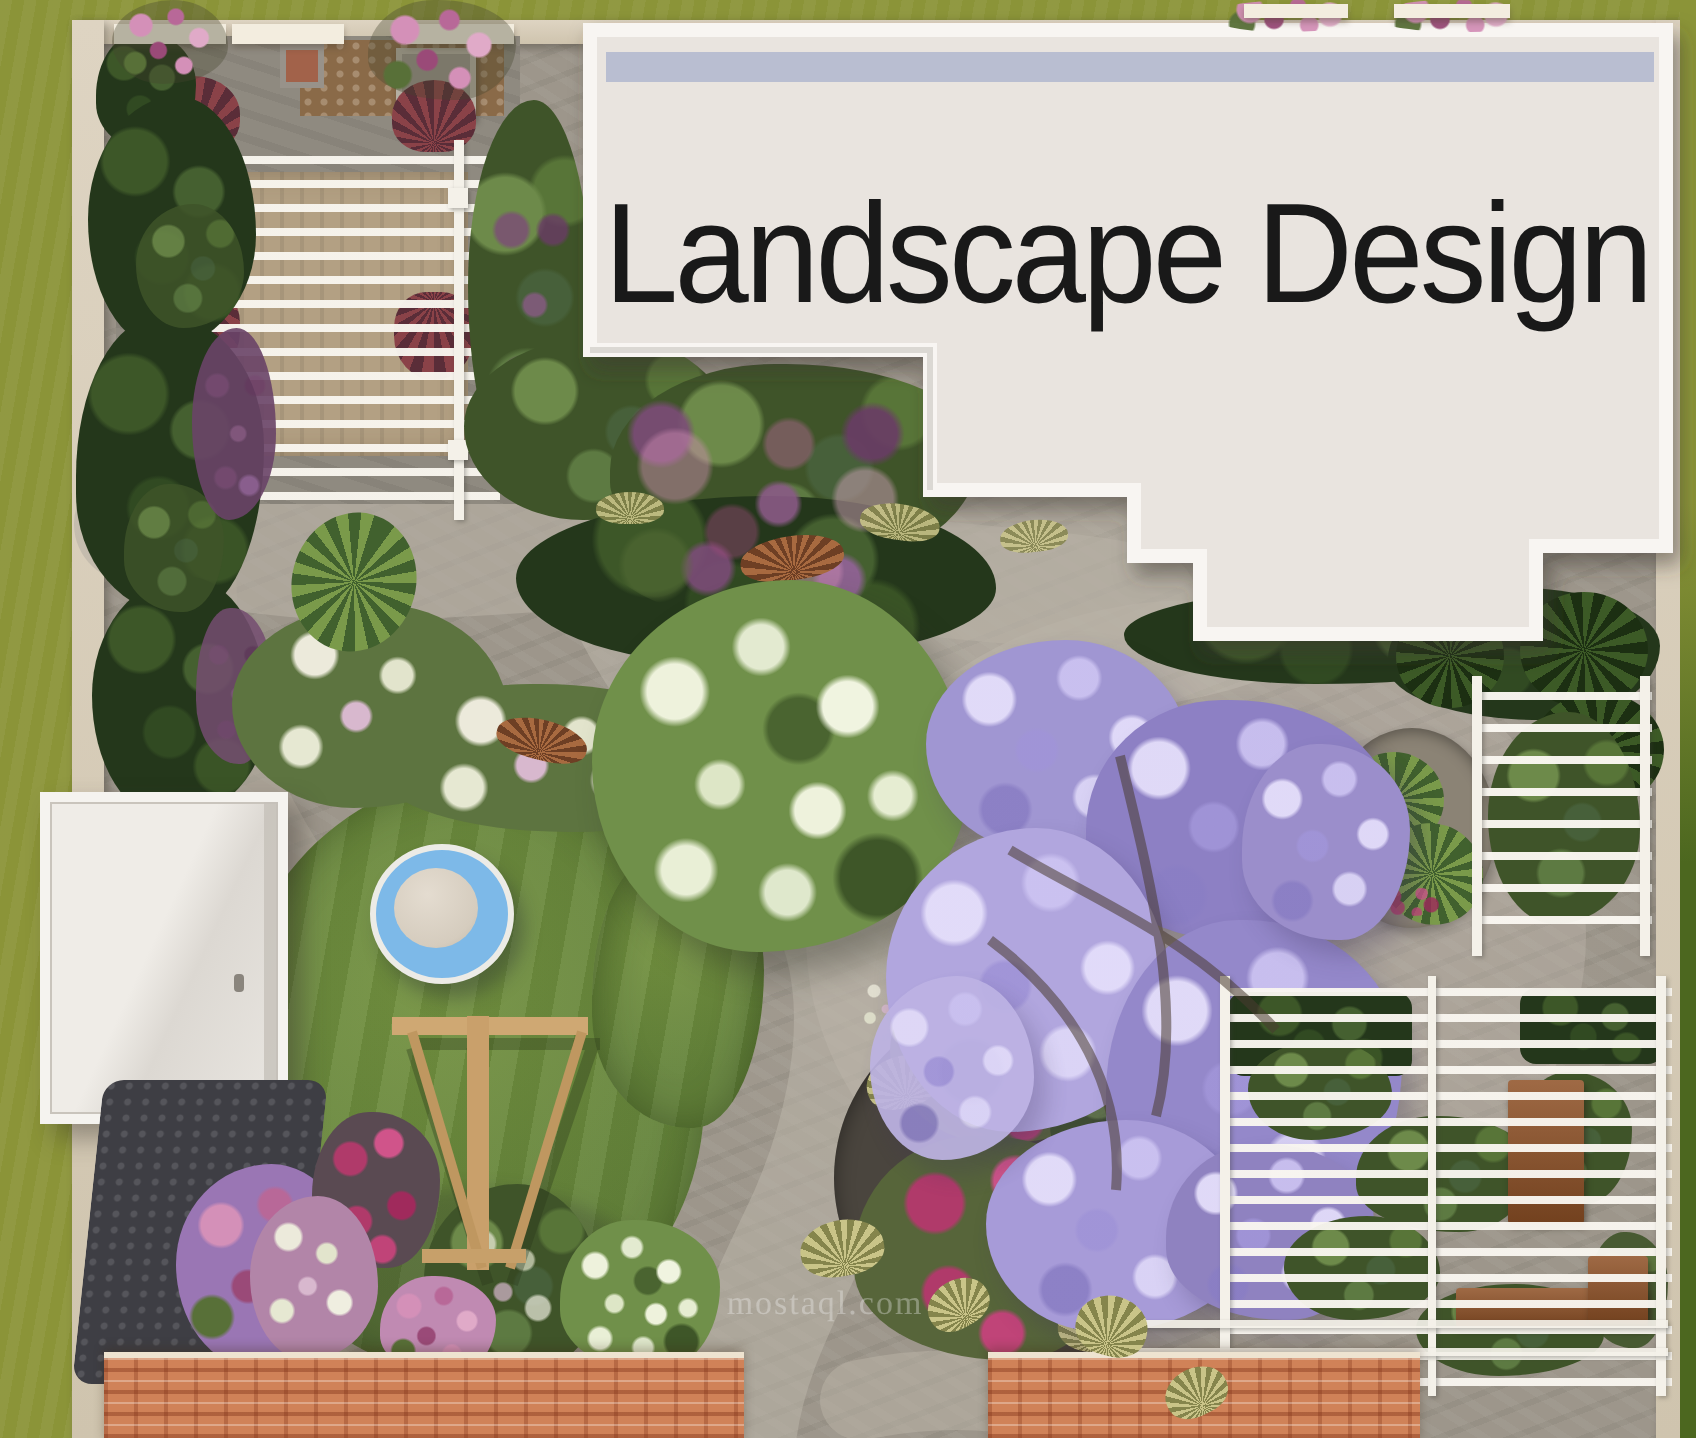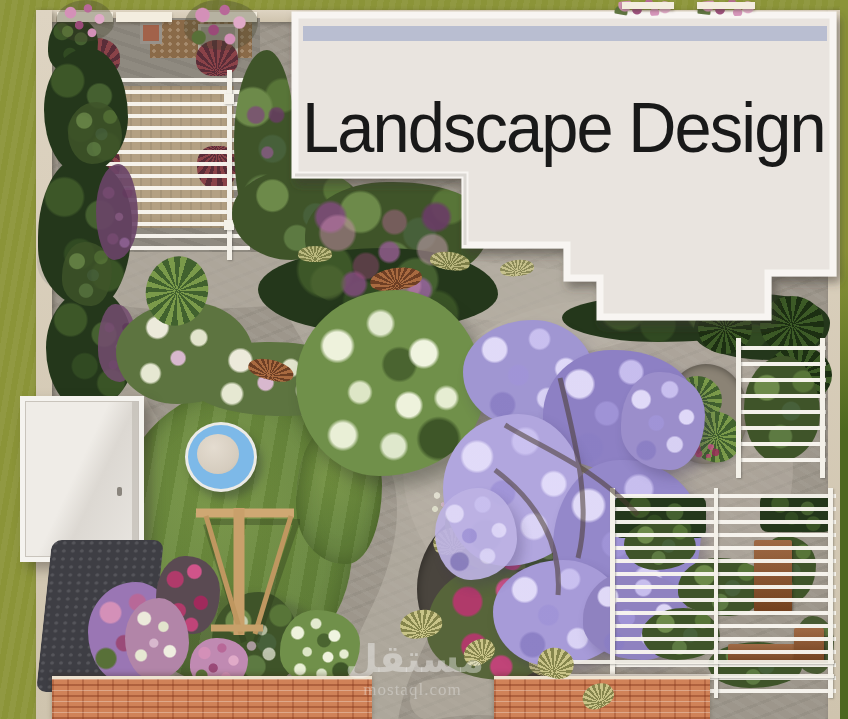--- a/index.html
+++ b/index.html
@@ -243,17 +243,16 @@
     <path d="M206,524 L244,642 M296,524 L256,642 M206,522 H300" stroke="rgba(40,52,25,.33)" stroke-width="6" fill="none"></path>
     <path d="M196,513 H294" style="stroke:var(--frame-wood,#cfa873);" stroke-width="9" fill="none"></path>
     <path d="M239,508 V635" stroke="#c9a06b" stroke-width="11" fill="none"></path>
     <path d="M206,516 L241,634" stroke="#bf9760" stroke-width="5" fill="none"></path>
     <path d="M291,516 L255,634" stroke="#bf9760" stroke-width="5" fill="none"></path>
     <path d="M211,628 H263" stroke="#c7a06a" stroke-width="7" fill="none"></path>
     <path d="M505,425 C550,452 595,468 638,515 M560,378 C575,440 592,505 578,558 M495,470 C538,502 562,545 558,595" stroke="rgba(72,58,48,.55)" stroke-width="5" fill="none"></path>
   </svg>
 
   <div class="abs wm" style="left:345px;top:640px;width:135px;">
-    <div class="wm-ar">مستقل</div>
     <div class="wm-en">mostaql.com</div>
   </div>
 
 </div>
 
 </body></html>

